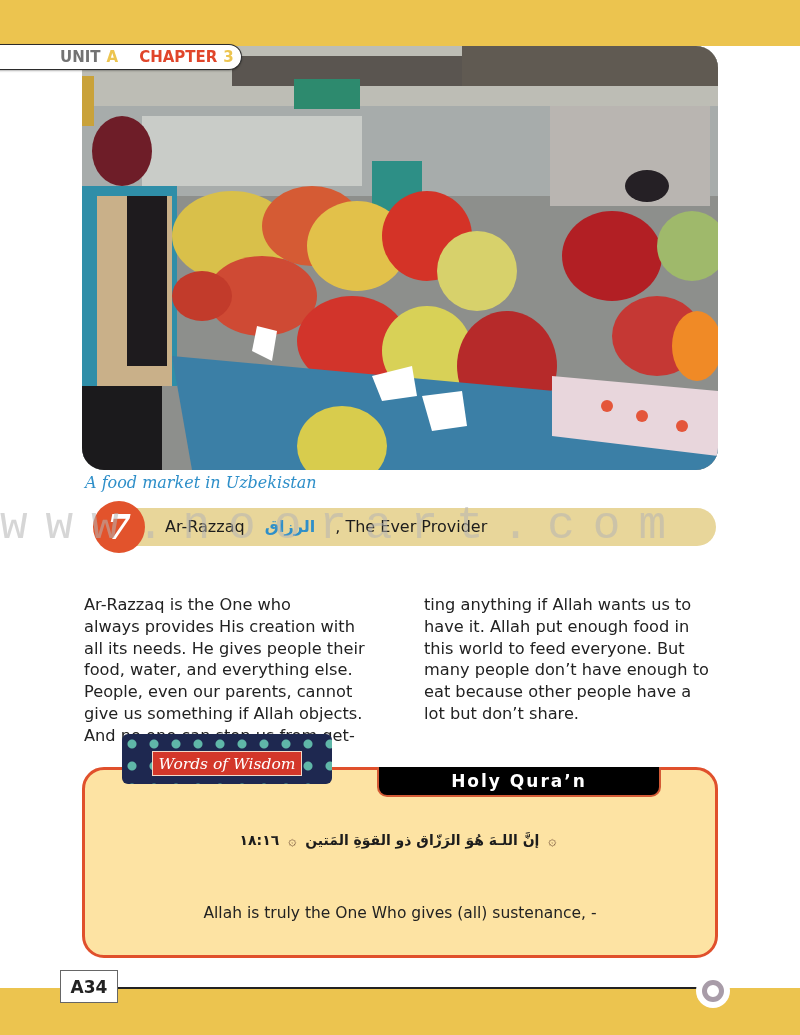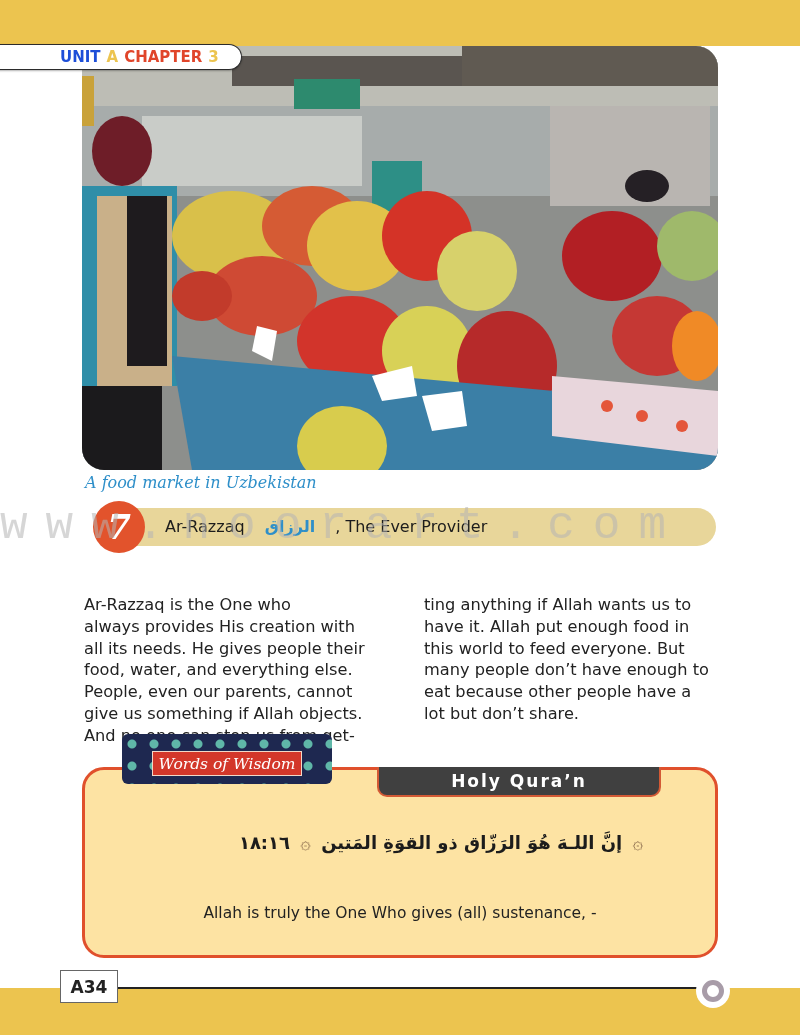--- a/index.html
+++ b/index.html
@@ -12,23 +12,23 @@
 
     
     .chapter-pill {
       position: absolute; left: -20px; top: 44px; width: 262px; height: 26px;
       background: #ffffff; border: 1.5px solid #2b2b2b; border-left: none;
       border-radius: 0 14px 14px 0; z-index: 5;
       display: flex; align-items: center; padding-left: 80px;
       font-family: "DejaVu Sans", sans-serif; font-weight: bold; font-size: 15px;
       box-shadow: 0 1px 2px rgba(0,0,0,0.3);
     }
-    .chapter-pill .unit { color: #1d4ed8; }
+    .chapter-pill .unit { color: #737373; }
     .chapter-pill .unit-letter { color: #ecc44f; margin-left: 6px; }
-    .chapter-pill .chapter { color: #e0452a; margin-left: 6px; }
+    .chapter-pill .chapter { color: #e0452a; margin-left: 21px; }
     .chapter-pill .chapter-num { color: #ecc44f; margin-left: 6px; }
 
     
     .photo {
       position: absolute; left: 82px; top: 46px; width: 636px; height: 424px;
       border-radius: 0 22px 22px 22px; overflow: hidden;
       background: #6e7b80;
     }
     .photo svg { width: 100%; height: 100%; display: block; }
 
@@ -68,21 +68,21 @@
     .col-left { left: 84px; }
     .col-right { left: 424px; }
 
     
     .quran-box {
       position: absolute; left: 82px; top: 767px; width: 636px; height: 191px;
       background: #fde3a3; border: 3px solid #e0502c; border-radius: 22px;
     }
     .quran-tab {
       position: absolute; left: 377px; top: 767px; width: 284px; height: 30px;
-      background: #404040; border: 2px solid #d35a35; border-top: none;
+      background: #000000; border: 2px solid #d35a35; border-top: none;
       border-radius: 0 0 10px 10px; z-index: 3;
       display: flex; align-items: center; justify-content: center;
       color: #ffffff; font-weight: bold; font-size: 17px; letter-spacing: 2px;
     }
     .wisdom-badge {
       position: absolute; left: 114px; top: 728px; width: 226px; height: 62px; z-index: 4;
     }
     .wisdom-badge .frame {
       position: absolute; left: 8px; top: 6px; width: 210px; height: 50px;
       background:
@@ -92,23 +92,22 @@
       border-radius: 6px;
     }
     .wisdom-badge .label {
       position: absolute; left: 38px; top: 23px; width: 150px; height: 25px;
       background: #d3372a; border: 1.5px solid #f2d8c8;
       color: #ffffff; font-family: "DejaVu Serif", serif; font-style: italic; font-size: 15.5px;
       display: flex; align-items: center; justify-content: center;
     }
     .quran-arabic {
       position: absolute; left: 82px; top: 832px; width: 636px; text-align: center;
-      direction: rtl; font-size: 18px; font-weight: bold; color: #1c1c1c;
+      direction: rtl; font-size: 14px; font-weight: bold; color: #1c1c1c;
       font-family: "DejaVu Sans", sans-serif;
-      margin-left: 43px;
     }
     .quran-arabic .orn { color: #7a5a40; font-weight: normal; margin: 0 4px; }
     .quran-translation {
       position: absolute; left: 82px; top: 902px; width: 636px; text-align: center;
       font-size: 15.5px; line-height: 23px; color: #222;
     }
 
     
     .page-num {
       position: absolute; left: 60px; top: 970px; width: 58px; height: 33px;

